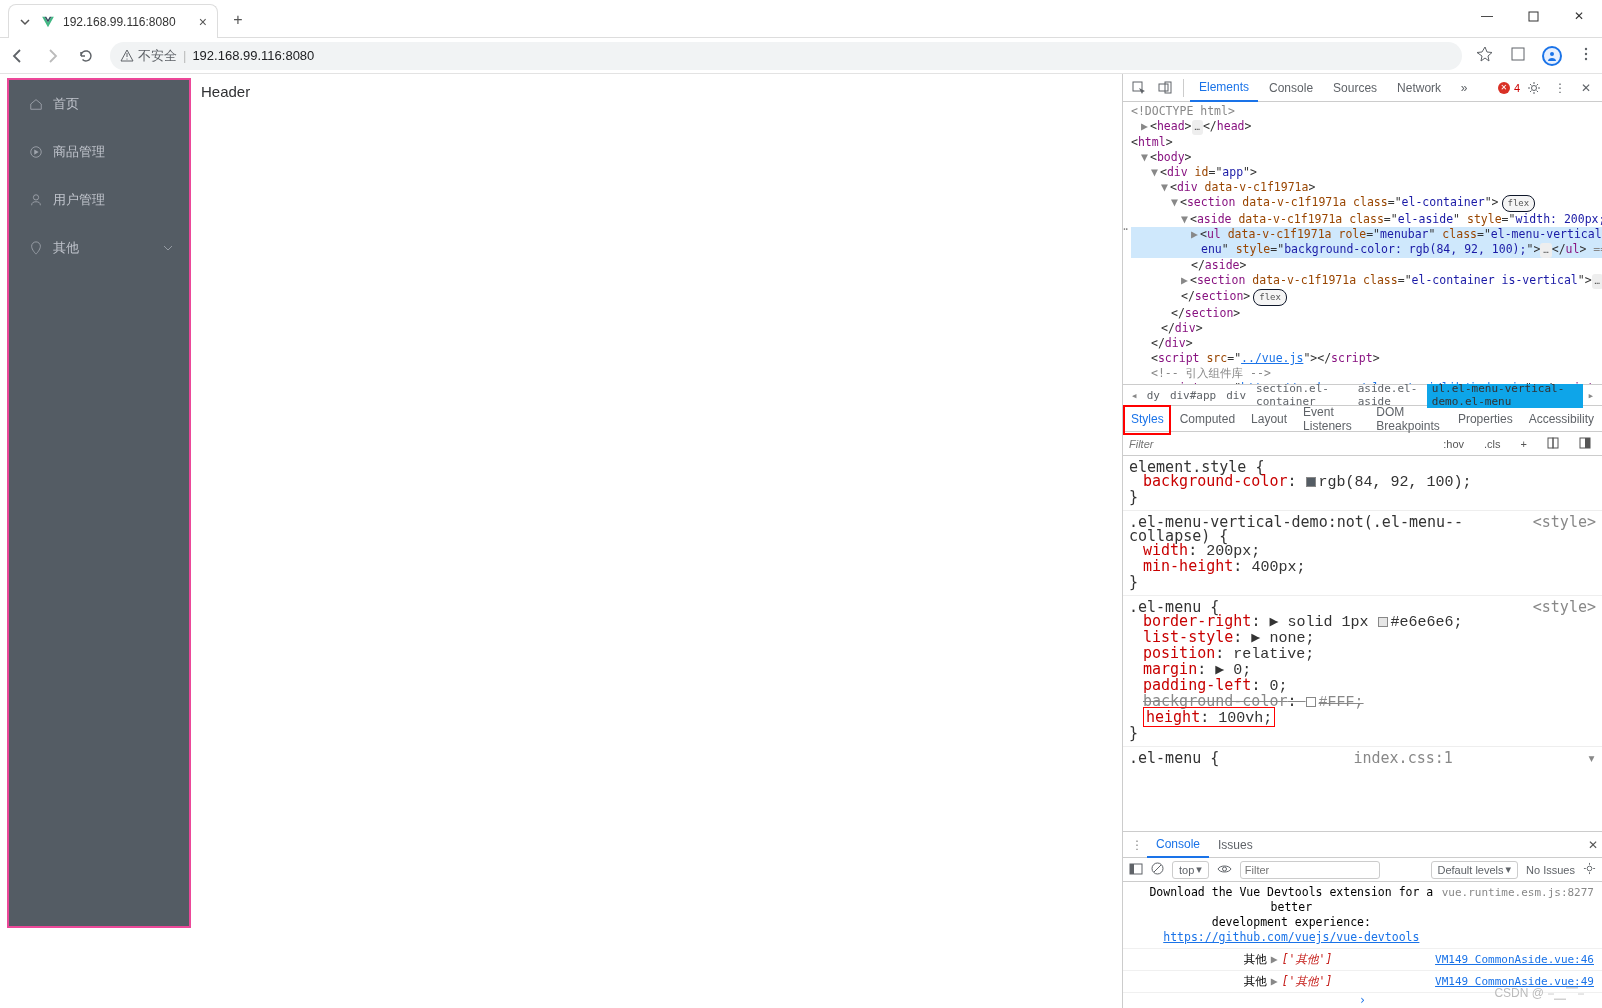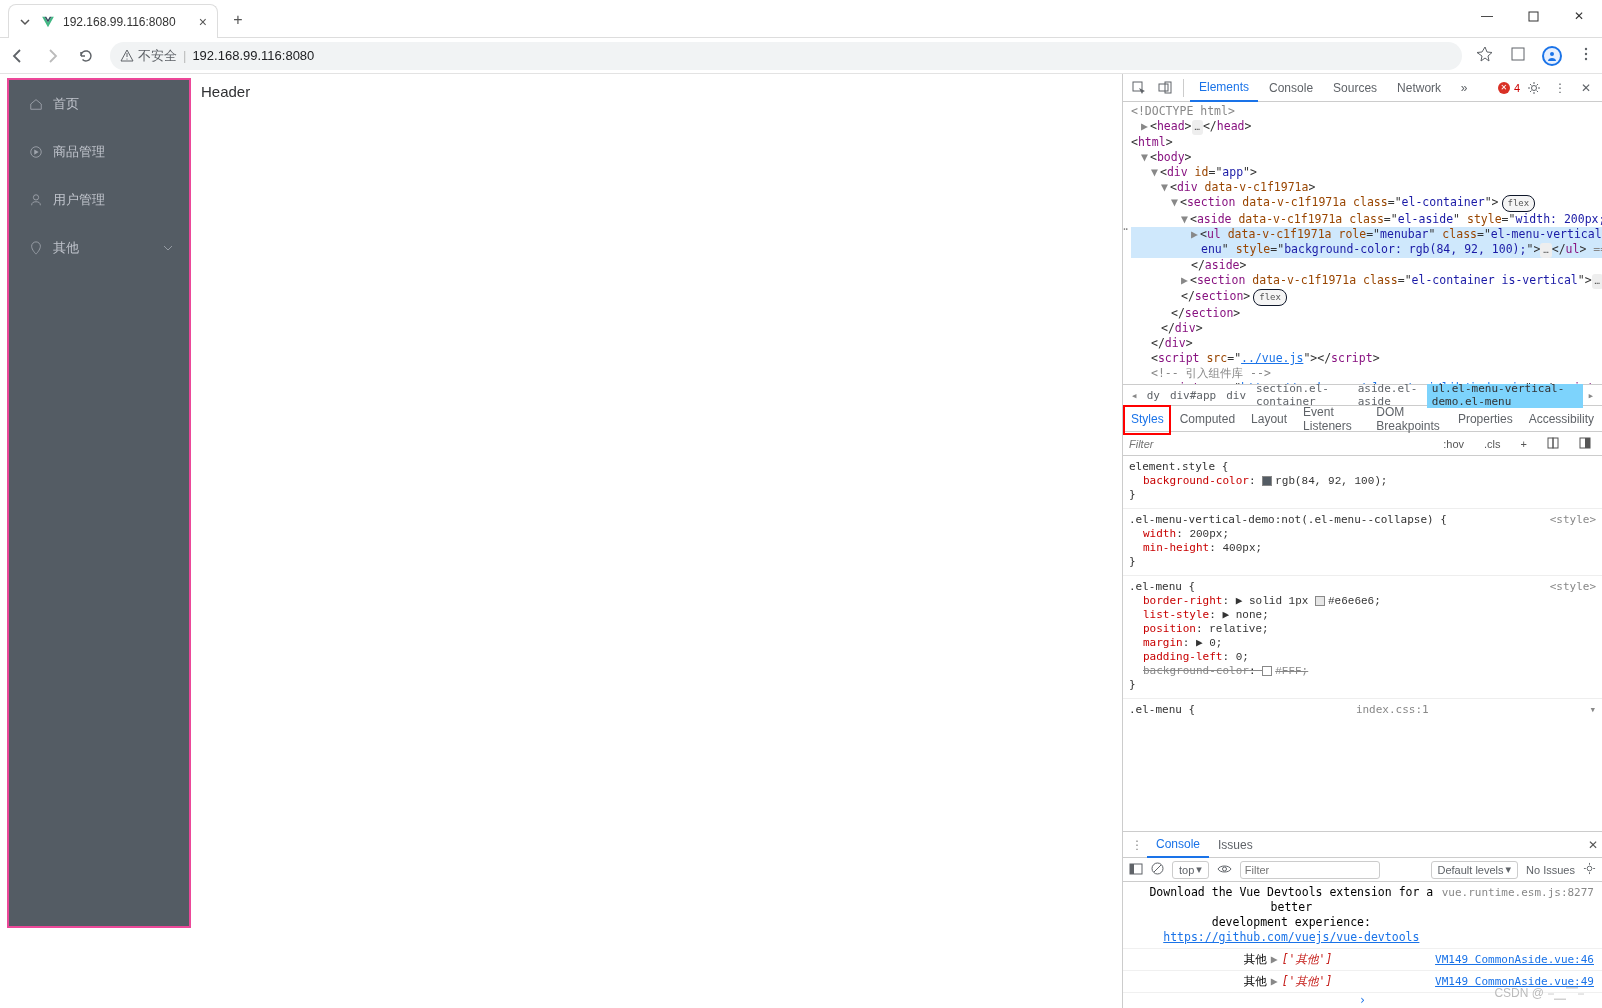--- a/index.html
+++ b/index.html
@@ -62,34 +62,34 @@
 .cm{color:#888;}
 .sel-line { background:#cfe8fc; }
 .eq0{color:#888;}
 .pill{display:inline-block;border:1px solid #0f172a;border-radius:8px;padding:0 5px;font-size:9px;color:#555;background:#f5f5f5;margin-left:3px;}
 .tri{color:#888;margin-right:2px;}
 .ellips{display:inline-block;background:#eee;border-radius:3px;padding:0 3px;color:#555;font-size:9px;}
 
 
 .bc { height:22px; border-top:1px solid #ccc; border-bottom:1px solid #ccc; display:flex; align-items:center; font-family:Menlo,Consolas,monospace; font-size:11px; color:#5f6368; padding:0 4px;}
 .bc span{padding:0 5px;}
-.bc .cur{background:#7dd3fc; color:#333;}
+.bc .cur{background:#0ea5e9; color:#333;}
 .bc .arrow{color:#888; padding:0 4px;}
 
 
 .styles-tabs{height:26px;display:flex;align-items:center;border-bottom:1px solid #ccc;font-size:12px;color:#5f6368;}
 .styles-tabs .st{padding:0 8px;height:26px;display:flex;align-items:center;}
 .styles-tabs .st.active{color:#1a73e8;}
 .styles-wrap{position:relative;}
 .red-box{position:absolute;border:2px solid #ff0000;left:0;top:-1px;width:48px;height:30px;pointer-events:none;}
 .filterbar{height:24px;display:flex;align-items:center;border-bottom:1px solid #ccc;font-size:11px;color:#888;}
 .filterbar input{border:none;outline:none;flex:1;padding:0 6px;font-size:11px;font-style:italic;color:#888;background:transparent;}
 .filterbar .fbtn{padding:0 5px;color:#555;}
 .filterbar .fbtngrp{display:flex;gap:10px;padding-right:6px;align-items:center;}
-.styles-body{flex:1;overflow:hidden;font-family:Menlo,Consolas,monospace;font-size:11px;line-height:14px;padding:4px 6px;}
+.styles-body{flex:1;overflow:hidden;font-family:Menlo,Consolas,monospace;font-size:15px;line-height:14px;padding:4px 6px;}
 .rule{margin-bottom:6px;}
 .rule .selhead{display:flex;justify-content:space-between;}
 .srclink{color:#888;}
 .selname{color:#333;}
 .prop{padding-left:14px;}
 .pk{color:#c80000;}
 .pv{color:#333;font-family:Liberation Mono, monospace;}
 .swatch{display:inline-block;width:10px;height:10px;border:1px solid #888;vertical-align:middle;margin-right:3px;}
 .strike{text-decoration:line-through;color:#888;}
 .strike .pk, .strike .pv{color:#888;}
@@ -351,20 +351,21 @@
       <div class="selhead">
           <span class="selname">.el-menu {</span>
           <span class="srclink">&lt;style&gt;</span>
         </div>
       <div class="prop"><span class="pk">border-right</span><span class="tx">: ▶ </span><span class="pv">solid 1px </span><span class="swatch" style="background:#e6e6e6"></span><span class="pv">#e6e6e6;</span></div>
       <div class="prop"><span class="pk">list-style</span><span class="tx">: ▶ </span><span class="pv">none;</span></div>
       <div class="prop"><span class="pk">position</span><span class="tx">: </span><span class="pv">relative;</span></div>
       <div class="prop"><span class="pk">margin</span><span class="tx">: ▶ </span><span class="pv">0;</span></div>
       <div class="prop"><span class="pk">padding-left</span><span class="tx">: </span><span class="pv">0;</span></div>
       <div class="prop strike"><span class="pk">background-color</span><span class="tx">: </span><span class="swatch" style="background:#fff"></span><span class="pv">#FFF;</span></div>
+      <div class="prop"><span class="hl-box"><span class="pk">height</span><span class="tx">: </span><span class="pv">100vh;</span></span></div>
       <div class="tx">}</div>
     </div>
     <div class="rule-sep"></div>
     <div class="rule">
       <div class="selhead">
           <span class="selname">.el-menu {</span>
           <span class="srclink">index.css:1</span>
           <span class="srclink"> ▾</span>
         </div>
     </div>

